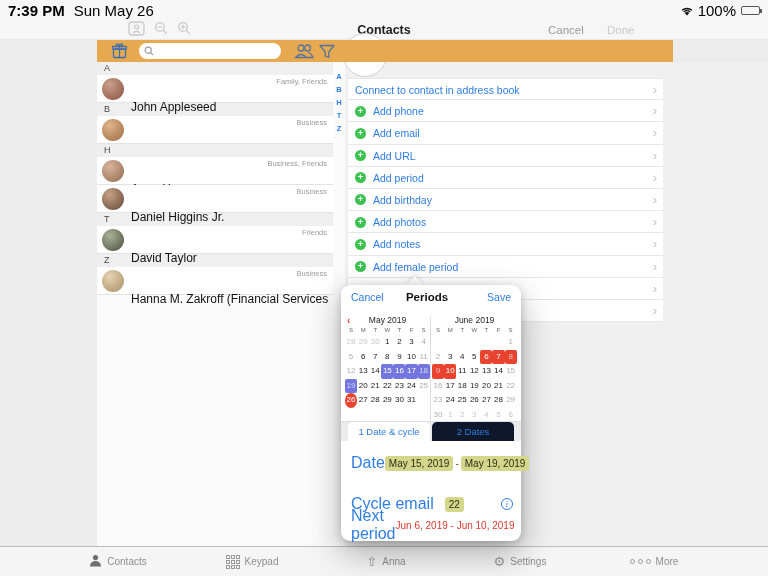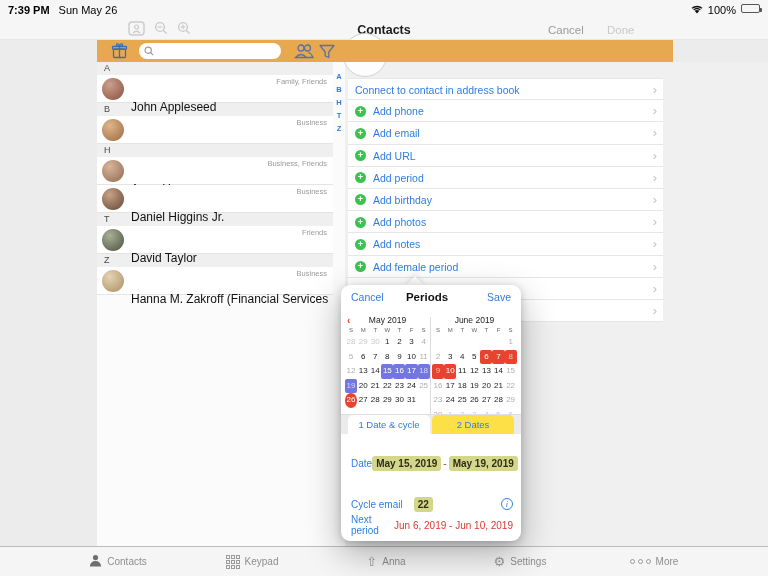--- a/index.html
+++ b/index.html
@@ -2,24 +2,24 @@
 <html><head>
 <meta charset="utf-8">
 <style>
   * { margin:0; padding:0; box-sizing:border-box; }
   html,body { width:768px; height:576px; }
   body { font-family:"Liberation Sans", sans-serif; background:#ececec; overflow:hidden; }
   .screen { position:relative; width:768px; height:576px; background:#ececec; }
 
   
   .statusbar { position:absolute; left:0; top:0; width:768px; height:20px; background:#f6f6f6;
-    display:flex; align-items:center; justify-content:space-between; padding:0 8px; font-size:11px; color:#000; }
+    display:flex; align-items:center; justify-content:space-between; padding:0 8px; font-size:15px; color:#000; }
   .sb-left { display:flex; gap:9px; align-items:center; }
   .sb-time { font-weight:bold; }
-  .sb-right { display:flex; gap:5px; }
+  .sb-right { display:flex; gap:5px; align-items:center; }
   .battery { position:relative; width:19px; height:9px; border:1px solid #555; border-radius:2px; padding:1px; }
   .battery-fill { width:100%; height:100%; background:#111; border-radius:1px; }
   .battery-nub { position:absolute; right:-3px; top:2.5px; width:2px; height:4px; background:#555; border-radius:0 1px 1px 0; }
 
   
   .navbar { position:absolute; left:0; top:20px; width:768px; height:20px; background:#f6f6f6;
     border-bottom:1px solid rgba(0,0,0,0.06); }
   .nav-title { position:absolute; left:0; right:0; top:3px; text-align:center; font-size:12.5px; font-weight:bold; color:#1c1c1e; }
   .nav-icons { position:absolute; left:128px; top:1px; display:flex; gap:9px; align-items:center; height:18px; }
   .nav-cancel { position:absolute; left:548px; top:4px; font-size:11.5px; color:#9b9b9b; }
@@ -79,29 +79,29 @@
   .cal-grid-row { display:flex; }
   .cal-day { width:12.1px; height:14.5px; line-height:14.5px; text-align:center; font-size:8px; color:#222; border-radius:2px; }
   .c-we  { color:#aeaeb2; }
   .c-out { color:#c8c8cc; }
   .c-P   { background:#7476df; color:#fff; }
   .c-Pw  { background:#7476df; color:#d6d6f4; }
   .c-R   { background:#e8432f; color:#fff; }
   .c-Rw  { background:#e8432f; color:#f3c4be; }
   .c-T   { background:#e8432f; color:#fff; border-radius:50%; }
 
-  .pop-tabs { position:absolute; left:0; top:129px; width:100%; height:20px; background:#ebebed;
+  .pop-tabs { position:absolute; left:0; top:136px; width:100%; height:20px; background:#ebebed;
     border-top:1px solid #dfdfe1; display:flex; padding:0 7px; }
   .pop-tab { flex:1; text-align:center; font-size:9.5px; color:#2f7de1; line-height:20px; border-radius:5px 5px 0 0; }
   .pop-tab.active { background:#fff; }
-  .pop-tab.inactive { background:#fde047; margin-left:2px; }
+  .pop-tab.inactive { background:#0f172a; margin-left:2px; }
 
   .pop-daterow { position:absolute; left:10px; right:8px; top:168px; height:20px; display:flex; align-items:center; }
-  .pop-label { font-size:10px; color:#2f7de1; }
-  .badge { background:#d4d78b; color:#2e2e12; font-size:10px; padding:2px 4px; border-radius:3px; white-space:nowrap;font-weight:bold; }
+  .pop-label { font-size:16px; color:#2f7de1; }
+  .badge { background:#d4d78b; color:#2e2e12; font-size:10px; padding:2px 4px; border-radius:3px; white-space:nowrap; }
   .date-sep { color:#a2442f; font-size:10px; margin:0 2px; }
   .pop-daterow .spacer { flex:1; }
 
   .pop-cyclerow { position:absolute; left:10px; right:8px; top:210px; height:18px; display:flex; align-items:center; }
   .pop-cyclerow .badge { margin-left:11px; }
   .info-icon { margin-left:auto; width:12px; height:12px; border:1px solid #2f7de1; border-radius:50%;
     color:#2f7de1; font-size:8.5px; line-height:11px; text-align:center; font-style:italic; font-family:"Liberation Serif", serif; }
 
   .pop-nextrow { position:absolute; left:10px; right:8px; top:232px; height:16px; display:flex; align-items:center; }
   .next-val { margin-left:auto; color:#da392f; font-size:10px; white-space:nowrap; }

